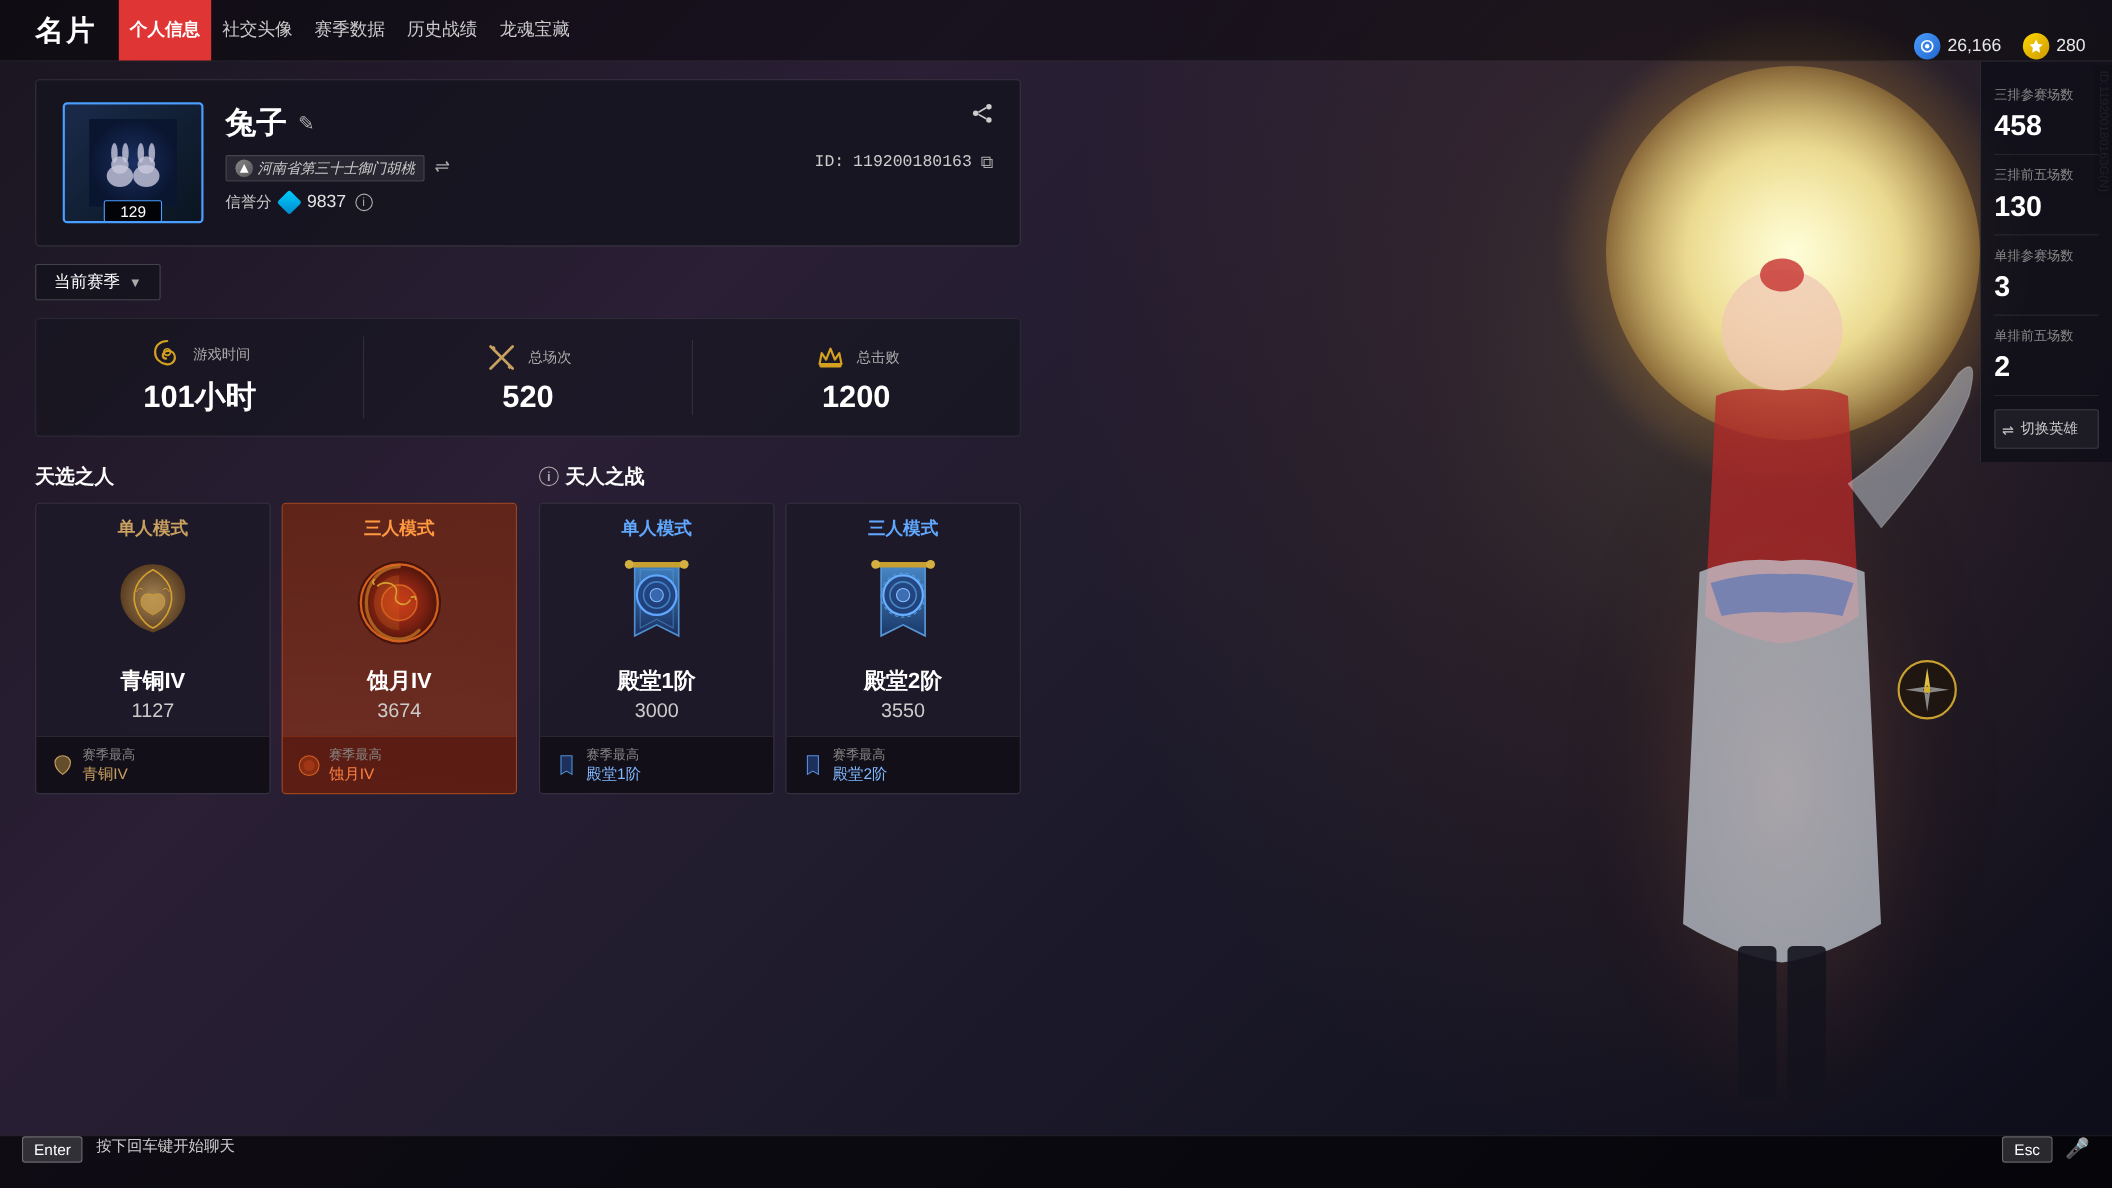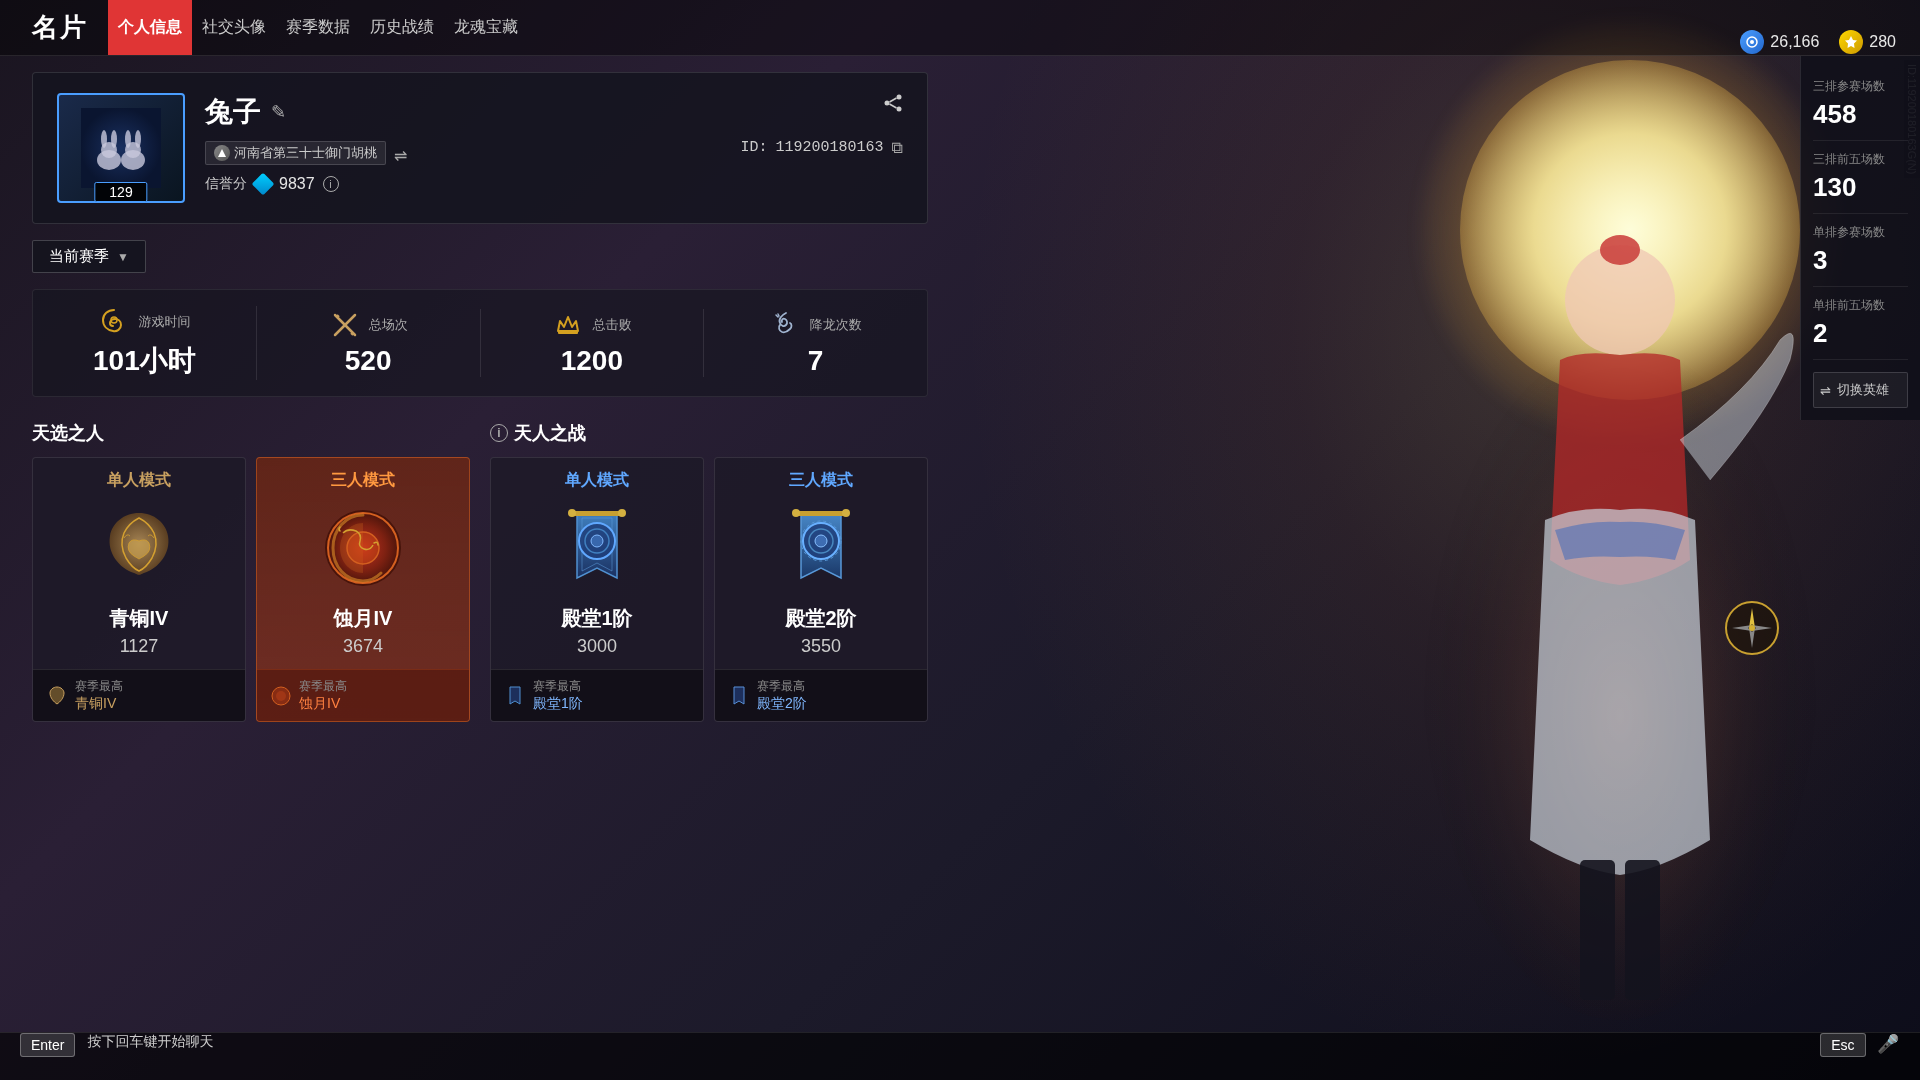--- a/index.html
+++ b/index.html
@@ -203,23 +203,24 @@
       font-weight: bold;
       color: #fff;
     }
     .edit-icon {
       color: #aaa;
       cursor: pointer;
       font-size: 18px;
     }
     .profile-region-row {
       display: flex;
-      align-items: flex-end;
+      align-items: flex-start;
       gap: 8px;
       margin-bottom: 10px;
+      font-style: italic;
     }
     .region-badge {
       display: flex;
       align-items: center;
       gap: 4px;
       background: rgba(255,255,255,0.08);
       border: 1px solid rgba(255,255,255,0.15);
       border-radius: 2px;
       padding: 2px 8px;
       font-size: 13px;
@@ -681,33 +682,20 @@
         <div class="stat-icon">
           <svg width="32" height="32" viewBox="0 0 32 32">
             <path d="M6 22 L8 12 L12 18 L16 8 L20 18 L24 12 L26 22 Z" fill="none" stroke="#d4a020" stroke-width="2" stroke-linejoin="round"></path>
             <rect x="6" y="22" width="20" height="3" rx="1" fill="#d4a020"></rect>
           </svg>
         </div>
         <span class="stat-label">总击败</span>
       </div>
       <span class="stat-value">1200</span>
     </div>
-    <div class="stat-item">
-      <div class="stat-icon-row">
-        <div class="stat-icon">
-          <svg width="32" height="32" viewBox="0 0 32 32">
-            <path d="M16 4 C12 6 8 10 10 14 C11 17 14 18 16 16 C18 14 17 11 15 10 C13 9 11 11 12 13" fill="none" stroke="#a0b4d0" stroke-width="1.8" stroke-linecap="round"></path>
-            <path d="M10 16 C8 18 9 22 12 23 C15 24 18 22 20 20 C22 18 22 15 20 14" fill="none" stroke="#a0b4d0" stroke-width="1.8" stroke-linecap="round"></path>
-            <path d="M8 8 L6 6 M9 7 L8 5" stroke="#a0b4d0" stroke-width="1.5" stroke-linecap="round"></path>
-          </svg>
-        </div>
-        <span class="stat-label">降龙次数</span>
-      </div>
-      <span class="stat-value">7</span>
-    </div>
   </div>
 
   <div class="sections-row">
 
     <div class="section-block">
       <div class="section-title">
         <span>天选之人</span>
       </div>
       <div class="rank-cards">
 

